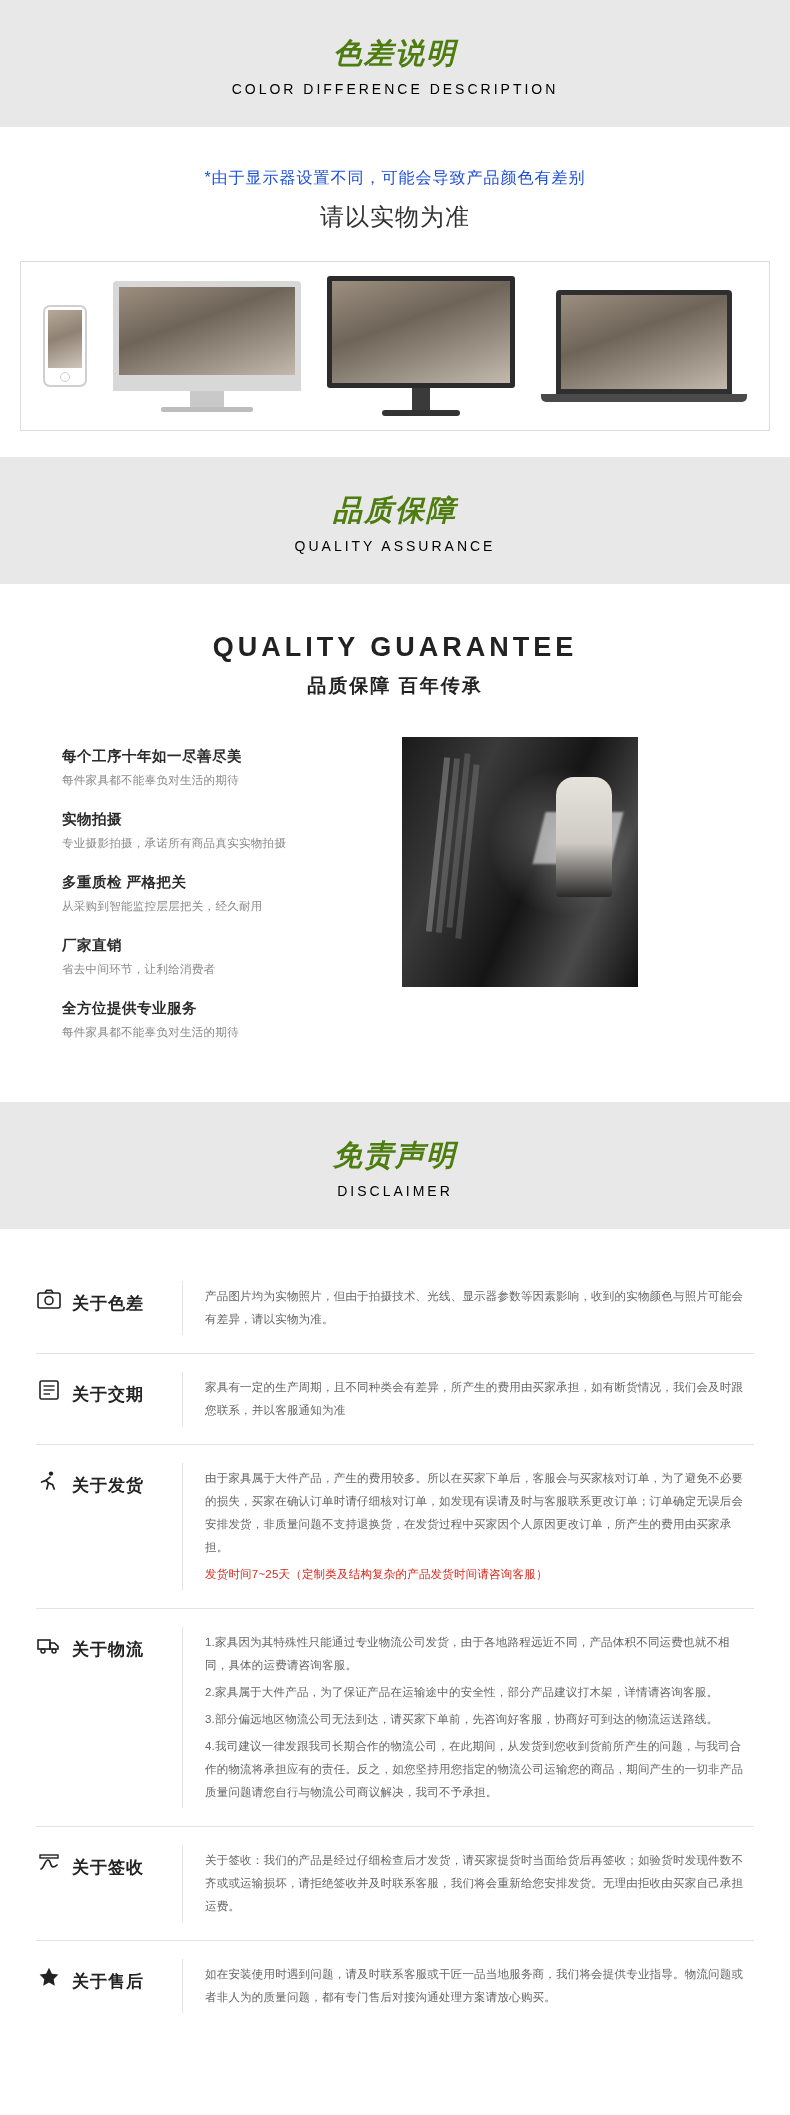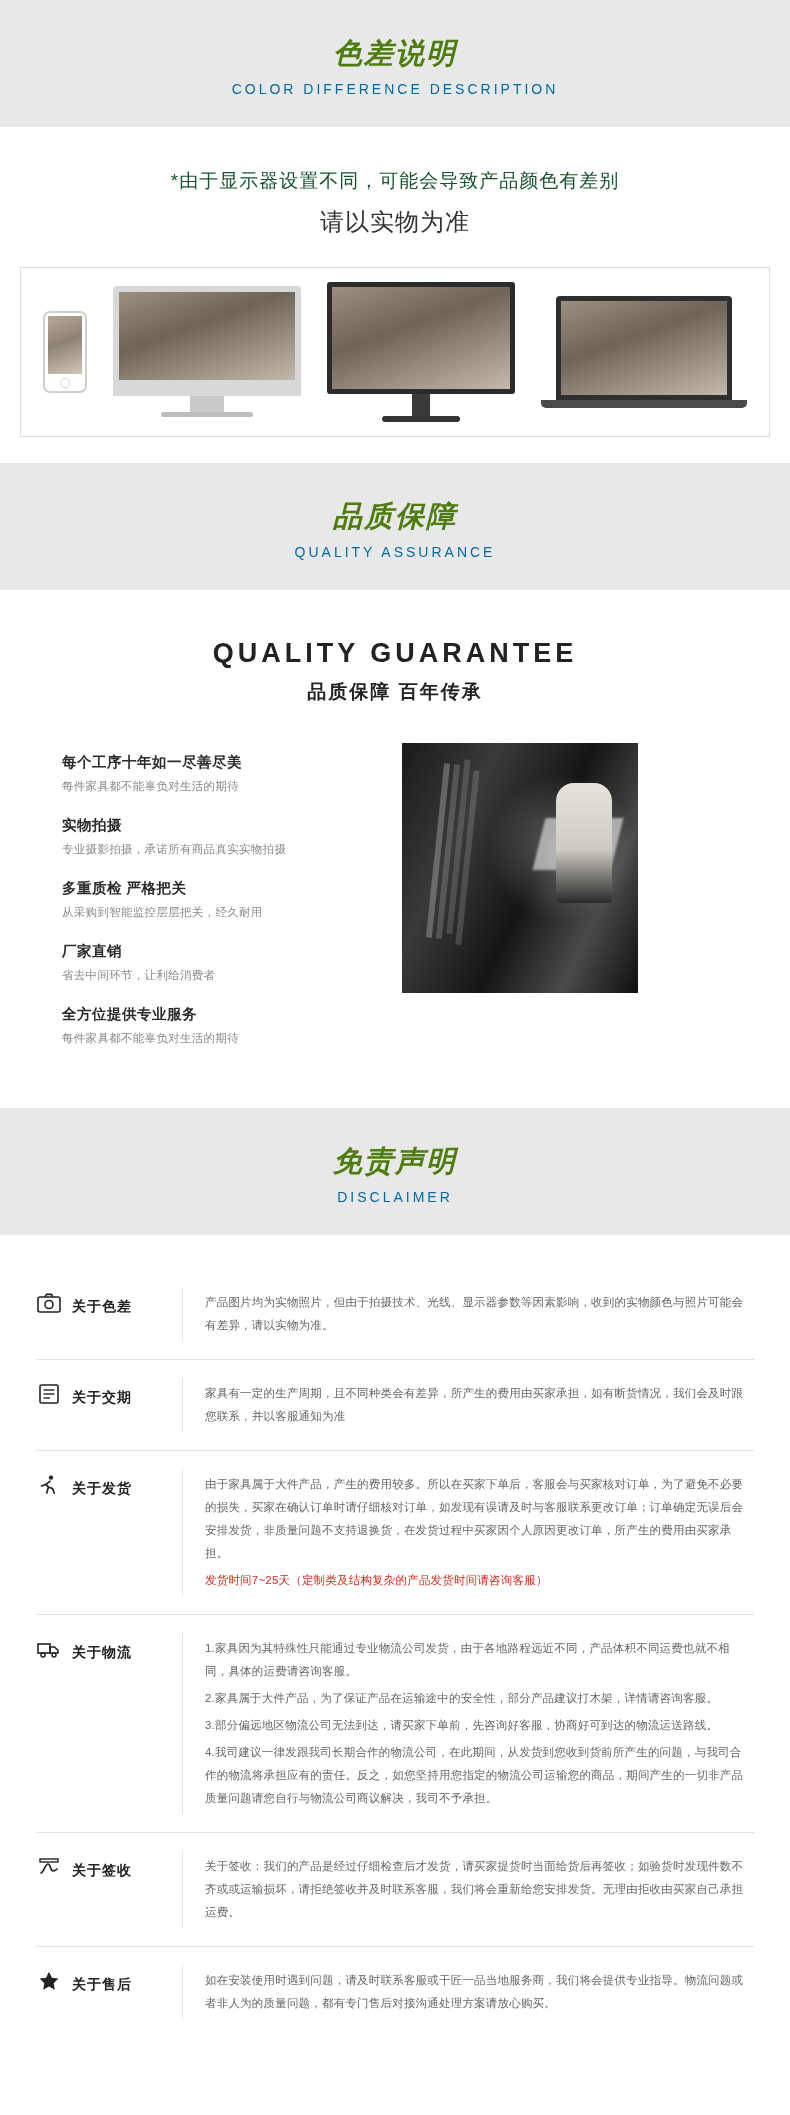--- a/index.html
+++ b/index.html
@@ -28,34 +28,34 @@
   .banner .cn {
     font-size: 29px;
     font-weight: bold;
     color: #4d7c0f;
     letter-spacing: 2px;
     line-height: 1.35;
     font-style: italic;
   }
   .banner .en {
     font-size: 14px;
-    color: #0369a1;
+    color: #000000;
     letter-spacing: 3px;
     margin-top: 8px;
   }
 
   
   .colordiff {
     background: #fff;
     padding: 36px 0 26px 0;
     text-align: center;
   }
   .colordiff .line1 {
-    font-size: 19px;
-    color: #14532d;
+    font-size: 16px;
+    color: #1d4ed8;
     letter-spacing: 1px;
     line-height: 1.9;
   }
   .colordiff .line2 {
     font-size: 24px;
     color: #333;
     letter-spacing: 1px;
     line-height: 1.9;
   }
   .devices-frame {
@@ -236,21 +236,21 @@
     padding-top: 2px;
   }
   .d-ico {
     width: 26px; height: 26px;
     flex: none;
     display: flex; align-items: center; justify-content: center;
     color: #222;
   }
   .d-ico svg { display:block; }
   .d-label {
-    font-size: 14px;
+    font-size: 17px;
     font-weight: bold;
     color: #222;
     letter-spacing: 1px;
     margin-top: 9px;
   }
   .d-right {
     flex: 1;
     font-size: 11.5px;
     line-height: 2.0;
     color: #666;

